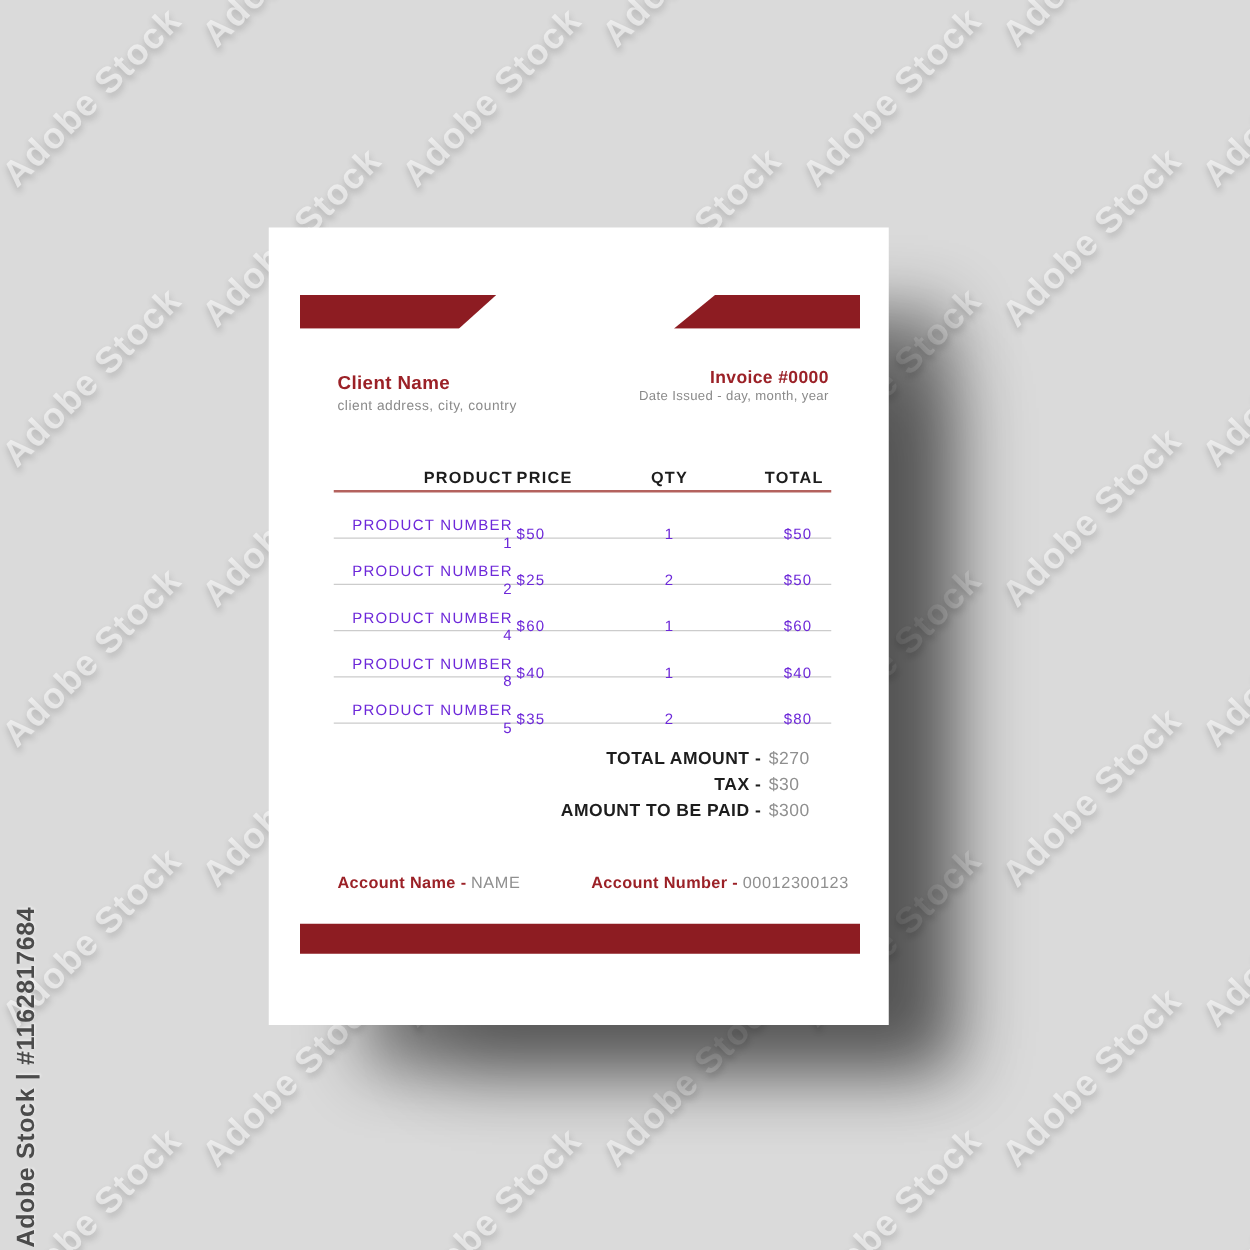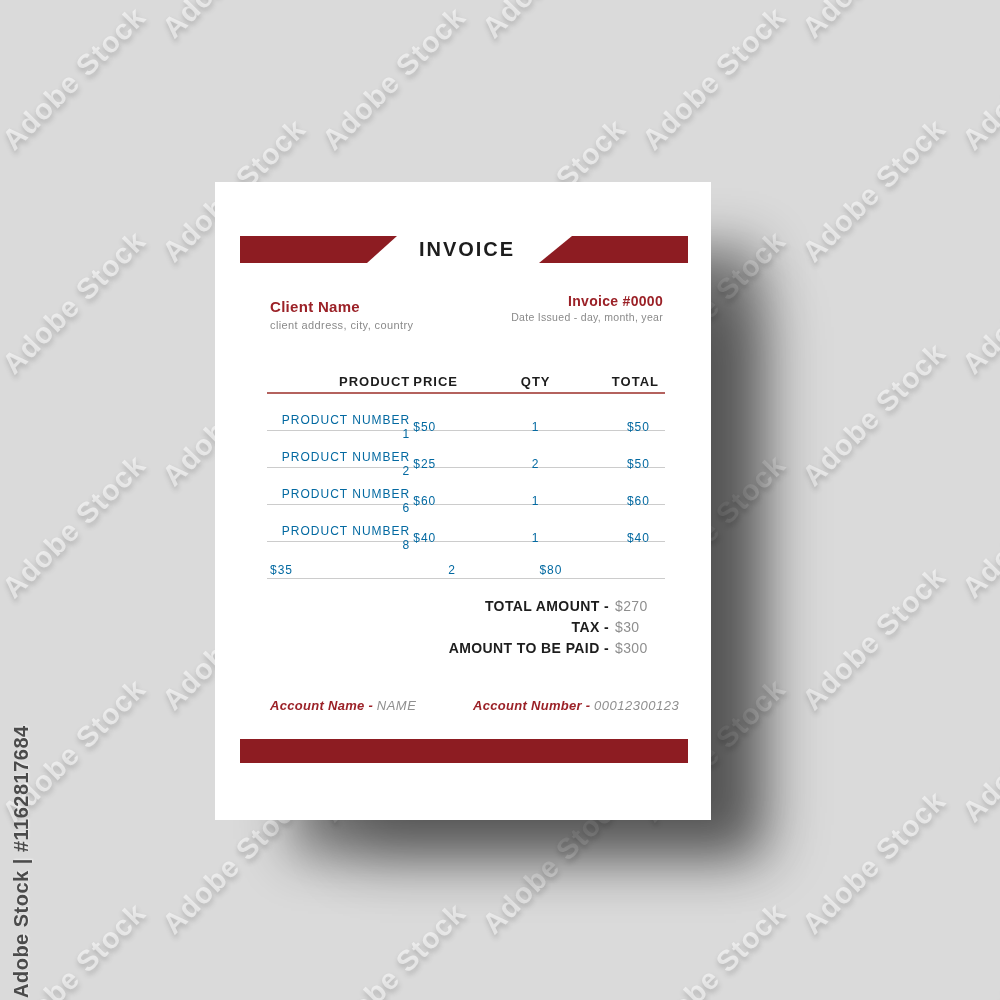--- a/index.html
+++ b/index.html
@@ -76,39 +76,39 @@
   .t-head{
     display:grid;grid-template-columns:36% 21% 21% 22%;
     height:24px;align-items:center;
     border-bottom:2px solid var(--rule-red);
     font-size:13px;font-weight:700;letter-spacing:1px;color:var(--heading-black);
   }
   .t-row{
     display:grid;grid-template-columns:36% 21% 21% 22%;
     height:37px;align-items:center;padding-top:19px;
     border-bottom:1px solid var(--row-line);
-    font-size:12px;letter-spacing:1px;color:#0369a1;
+    font-size:12px;letter-spacing:1px;color:#6d28d9;
   }
   .c-product{text-align:right;padding-left:3px;}
   .c-price{text-align:left;padding-left:3px;}
   .c-qty{text-align:center;}
   .c-total{text-align:right;padding-right:6px;}
   .t-row .c-total{padding-right:15px;}
 
   
   .summary{position:absolute;left:52px;top:414px;width:386px;}
   .sum-row{
     display:flex;justify-content:flex-end;align-items:baseline;
     line-height:21px;font-size:14px;letter-spacing:0.4px;
   }
   .sum-label{font-weight:700;color:var(--heading-black);}
   .sum-value{display:inline-block;width:38px;margin-left:6px;color:#8f8f8f;}
 
   
-  .account-row{position:absolute;left:55px;top:517px;width:400px;height:16px;font-size:13px;line-height:14px;font-style:italic;}
+  .account-row{position:absolute;left:55px;top:517px;width:400px;height:16px;font-size:13px;line-height:14px;}
   .account-name{position:absolute;left:0;top:0;white-space:nowrap;}
   .account-number{position:absolute;left:203px;top:0;white-space:nowrap;}
   .acc-label{font-weight:700;color:var(--accent-red);letter-spacing:0.3px;}
   .acc-value{color:#8f8f8f;letter-spacing:0.5px;}
 
   
   .bottom-bar{position:absolute;left:25px;top:557px;width:448px;height:24px;background:var(--bar-red);}
 </style>
 </head>
 <body>
@@ -150,21 +150,20 @@
       <span class="wm-tile" style="left: -20px; top: 958px;">Adobe Stock</span>
       <span class="wm-tile" style="left: 300px; top: 958px;">Adobe Stock</span>
       <span class="wm-tile" style="left: 620px; top: 958px;">Adobe Stock</span>
       <span class="wm-tile" style="left: 940px; top: 958px;">Adobe Stock</span>
     </div>
 
   <div class="paper">
 
     <div class="bar-left"></div>
     <div class="bar-right"></div>
-    <div class="title">INVOICE</div>
 
     <div class="client-block">
       <div class="client-name">Client Name</div>
       <div class="client-address">client address, city, country</div>
     </div>
 
     <div class="meta-block">
       <div class="invoice-number">Invoice #0000</div>
       <div class="invoice-date">Date Issued - day, month, year</div>
     </div>
@@ -183,32 +182,33 @@
             <div class="c-qty">1</div>
             <div class="c-total">$50</div>
           </div>
           <div class="t-row">
             <div class="c-product">PRODUCT NUMBER 2</div>
             <div class="c-price">$25</div>
             <div class="c-qty">2</div>
             <div class="c-total">$50</div>
           </div>
           <div class="t-row">
-            <div class="c-product">PRODUCT NUMBER 6</div>
+            <div class="c-product">PRODUCT NUMBER 4</div>
             <div class="c-price">$60</div>
             <div class="c-qty">1</div>
             <div class="c-total">$60</div>
           </div>
           <div class="t-row">
             <div class="c-product">PRODUCT NUMBER 8</div>
             <div class="c-price">$40</div>
             <div class="c-qty">1</div>
             <div class="c-total">$40</div>
           </div>
           <div class="t-row">
+            <div class="c-product">PRODUCT NUMBER 5</div>
             <div class="c-price">$35</div>
             <div class="c-qty">2</div>
             <div class="c-total">$80</div>
           </div>
         </div>
     </div>
 
     <div class="summary" id="summary-block">
         <div class="sum-row">
           <span class="sum-label">TOTAL AMOUNT -</span>

